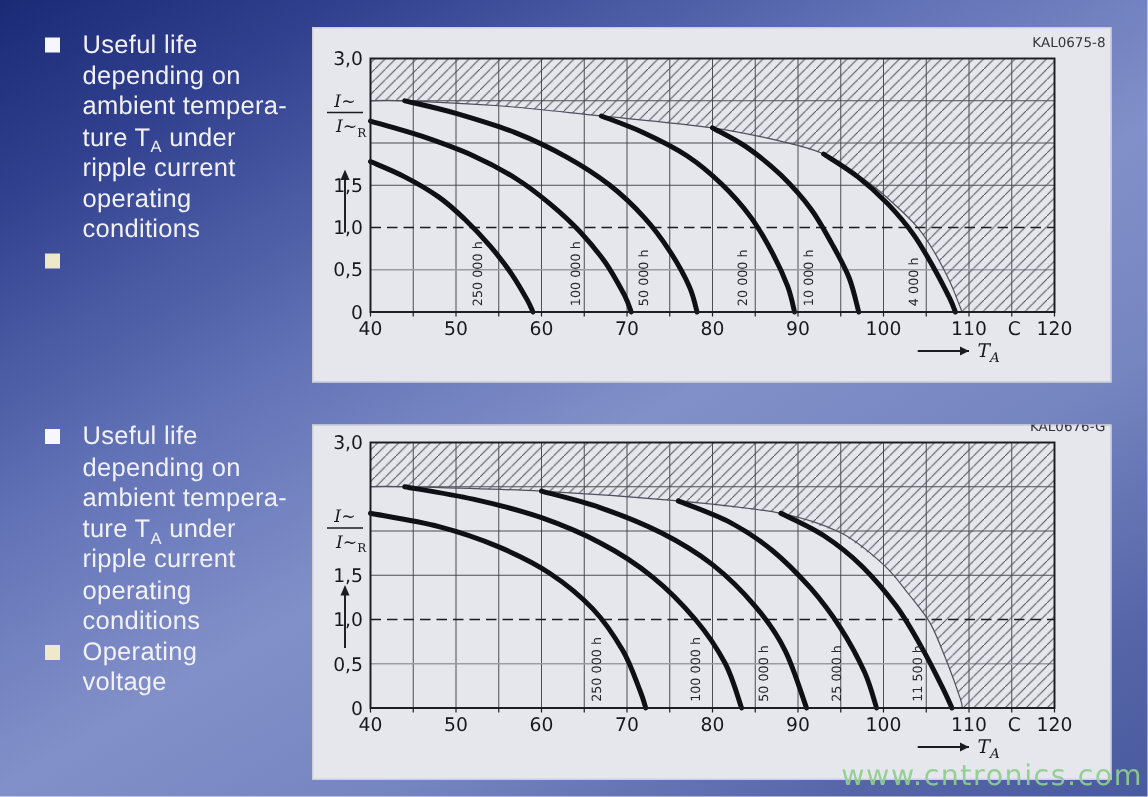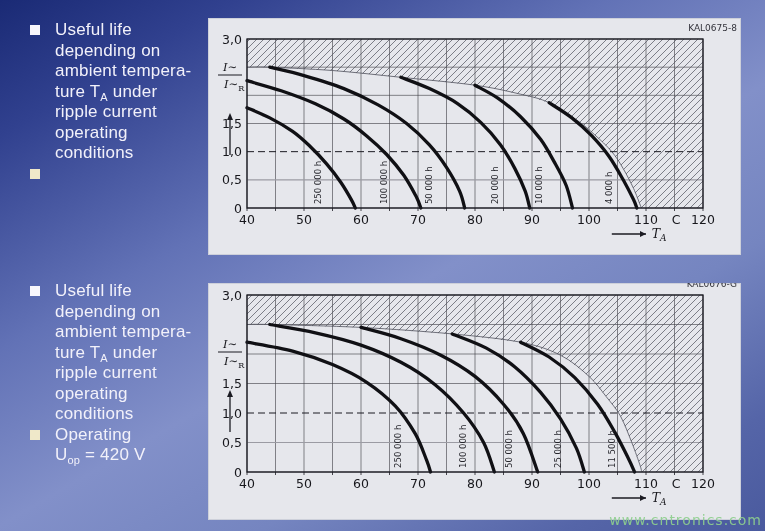--- a/index.html
+++ b/index.html
@@ -21,21 +21,21 @@
   .b-cream{background:var(--c-bullet-cream);}
   .panel{
     position:absolute;left:208px;width:533px;height:237px;
     background:var(--c-panel-bg);border:1px solid #cdd0da;box-sizing:border-box;
   }
   .p1{top:18px;}
   .p2{top:283px;}
   .panel svg{display:block;position:absolute;left:-1px;top:-1px;}
   .watermark{
     position:absolute;right:3px;bottom:3px;
-    font-family:"DejaVu Sans",sans-serif;font-size:14px;font-weight:500;
+    font-family:"DejaVu Sans",sans-serif;font-size:19px;font-weight:500;
     color:var(--c-watermark);opacity:.92;letter-spacing:1px;
   }
 </style>
 </head>
 <body>
 
 <div class="page">
 
   <div class="note-block nb1">
       <div class="t-line"><span class="bullet b-white"></span><span>Useful life</span></div>
@@ -50,21 +50,21 @@
 
   <div class="note-block nb2">
       <div class="t-line"><span class="bullet b-white"></span><span>Useful life</span></div>
       <div class="t-line"><span>depending on</span></div>
       <div class="t-line"><span>ambient tempera-</span></div>
       <div class="t-line"><span>ture T</span><sub>A</sub><span> under</span></div>
       <div class="t-line"><span>ripple current</span></div>
       <div class="t-line"><span>operating</span></div>
       <div class="t-line"><span>conditions</span></div>
       <div class="t-line"><span class="bullet b-cream"></span><span>Operating</span></div>
-      <div class="t-line"><span>U</span><sub>op</sub><span> = 420 V</span></div>
+      <div class="t-line"><span>voltage</span></div>
     </div>
 
   <div class="panel p1">
     <svg width="533" height="237" viewBox="0 0 533 237">
         <defs>
           <pattern id="hatch0" patternUnits="userSpaceOnUse" width="7" height="7">
             <path d="M-2,9 L9,-2" stroke="#4f505c" stroke-width="0.7" fill="none"></path>
           </pattern>
         </defs>
         <g font-family="&quot;DejaVu Sans&quot;,sans-serif" fill="#17171c">

